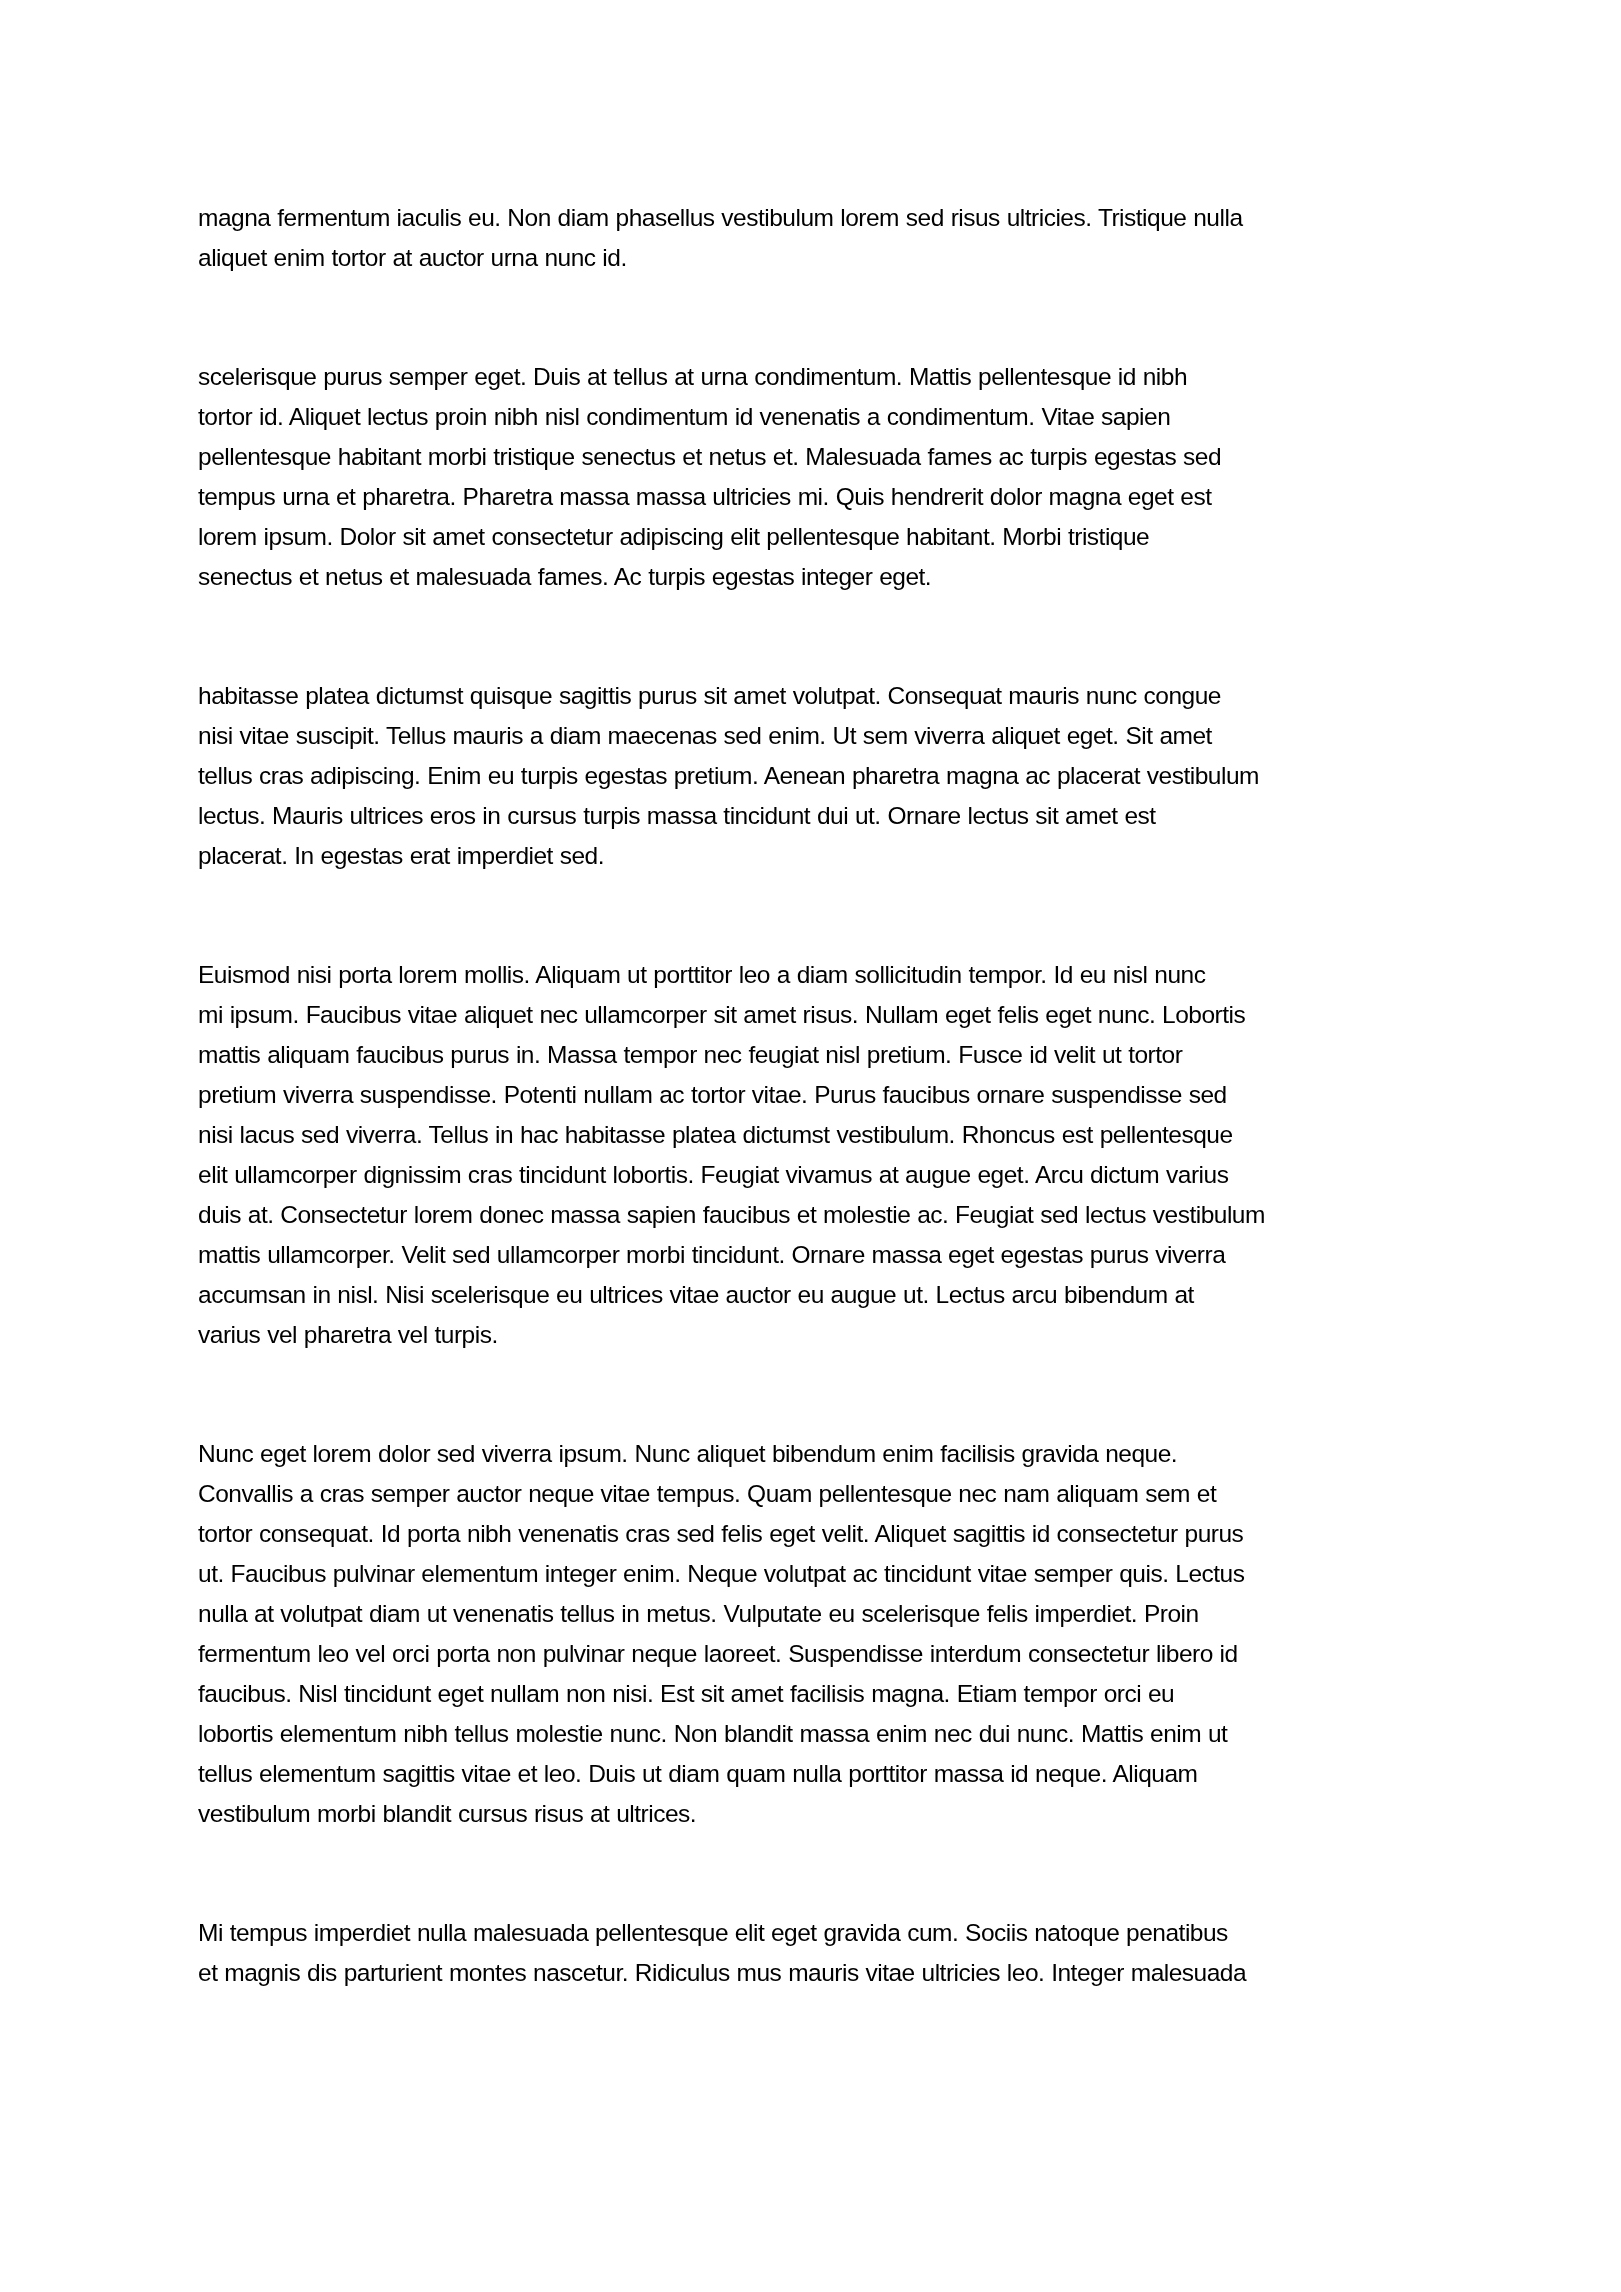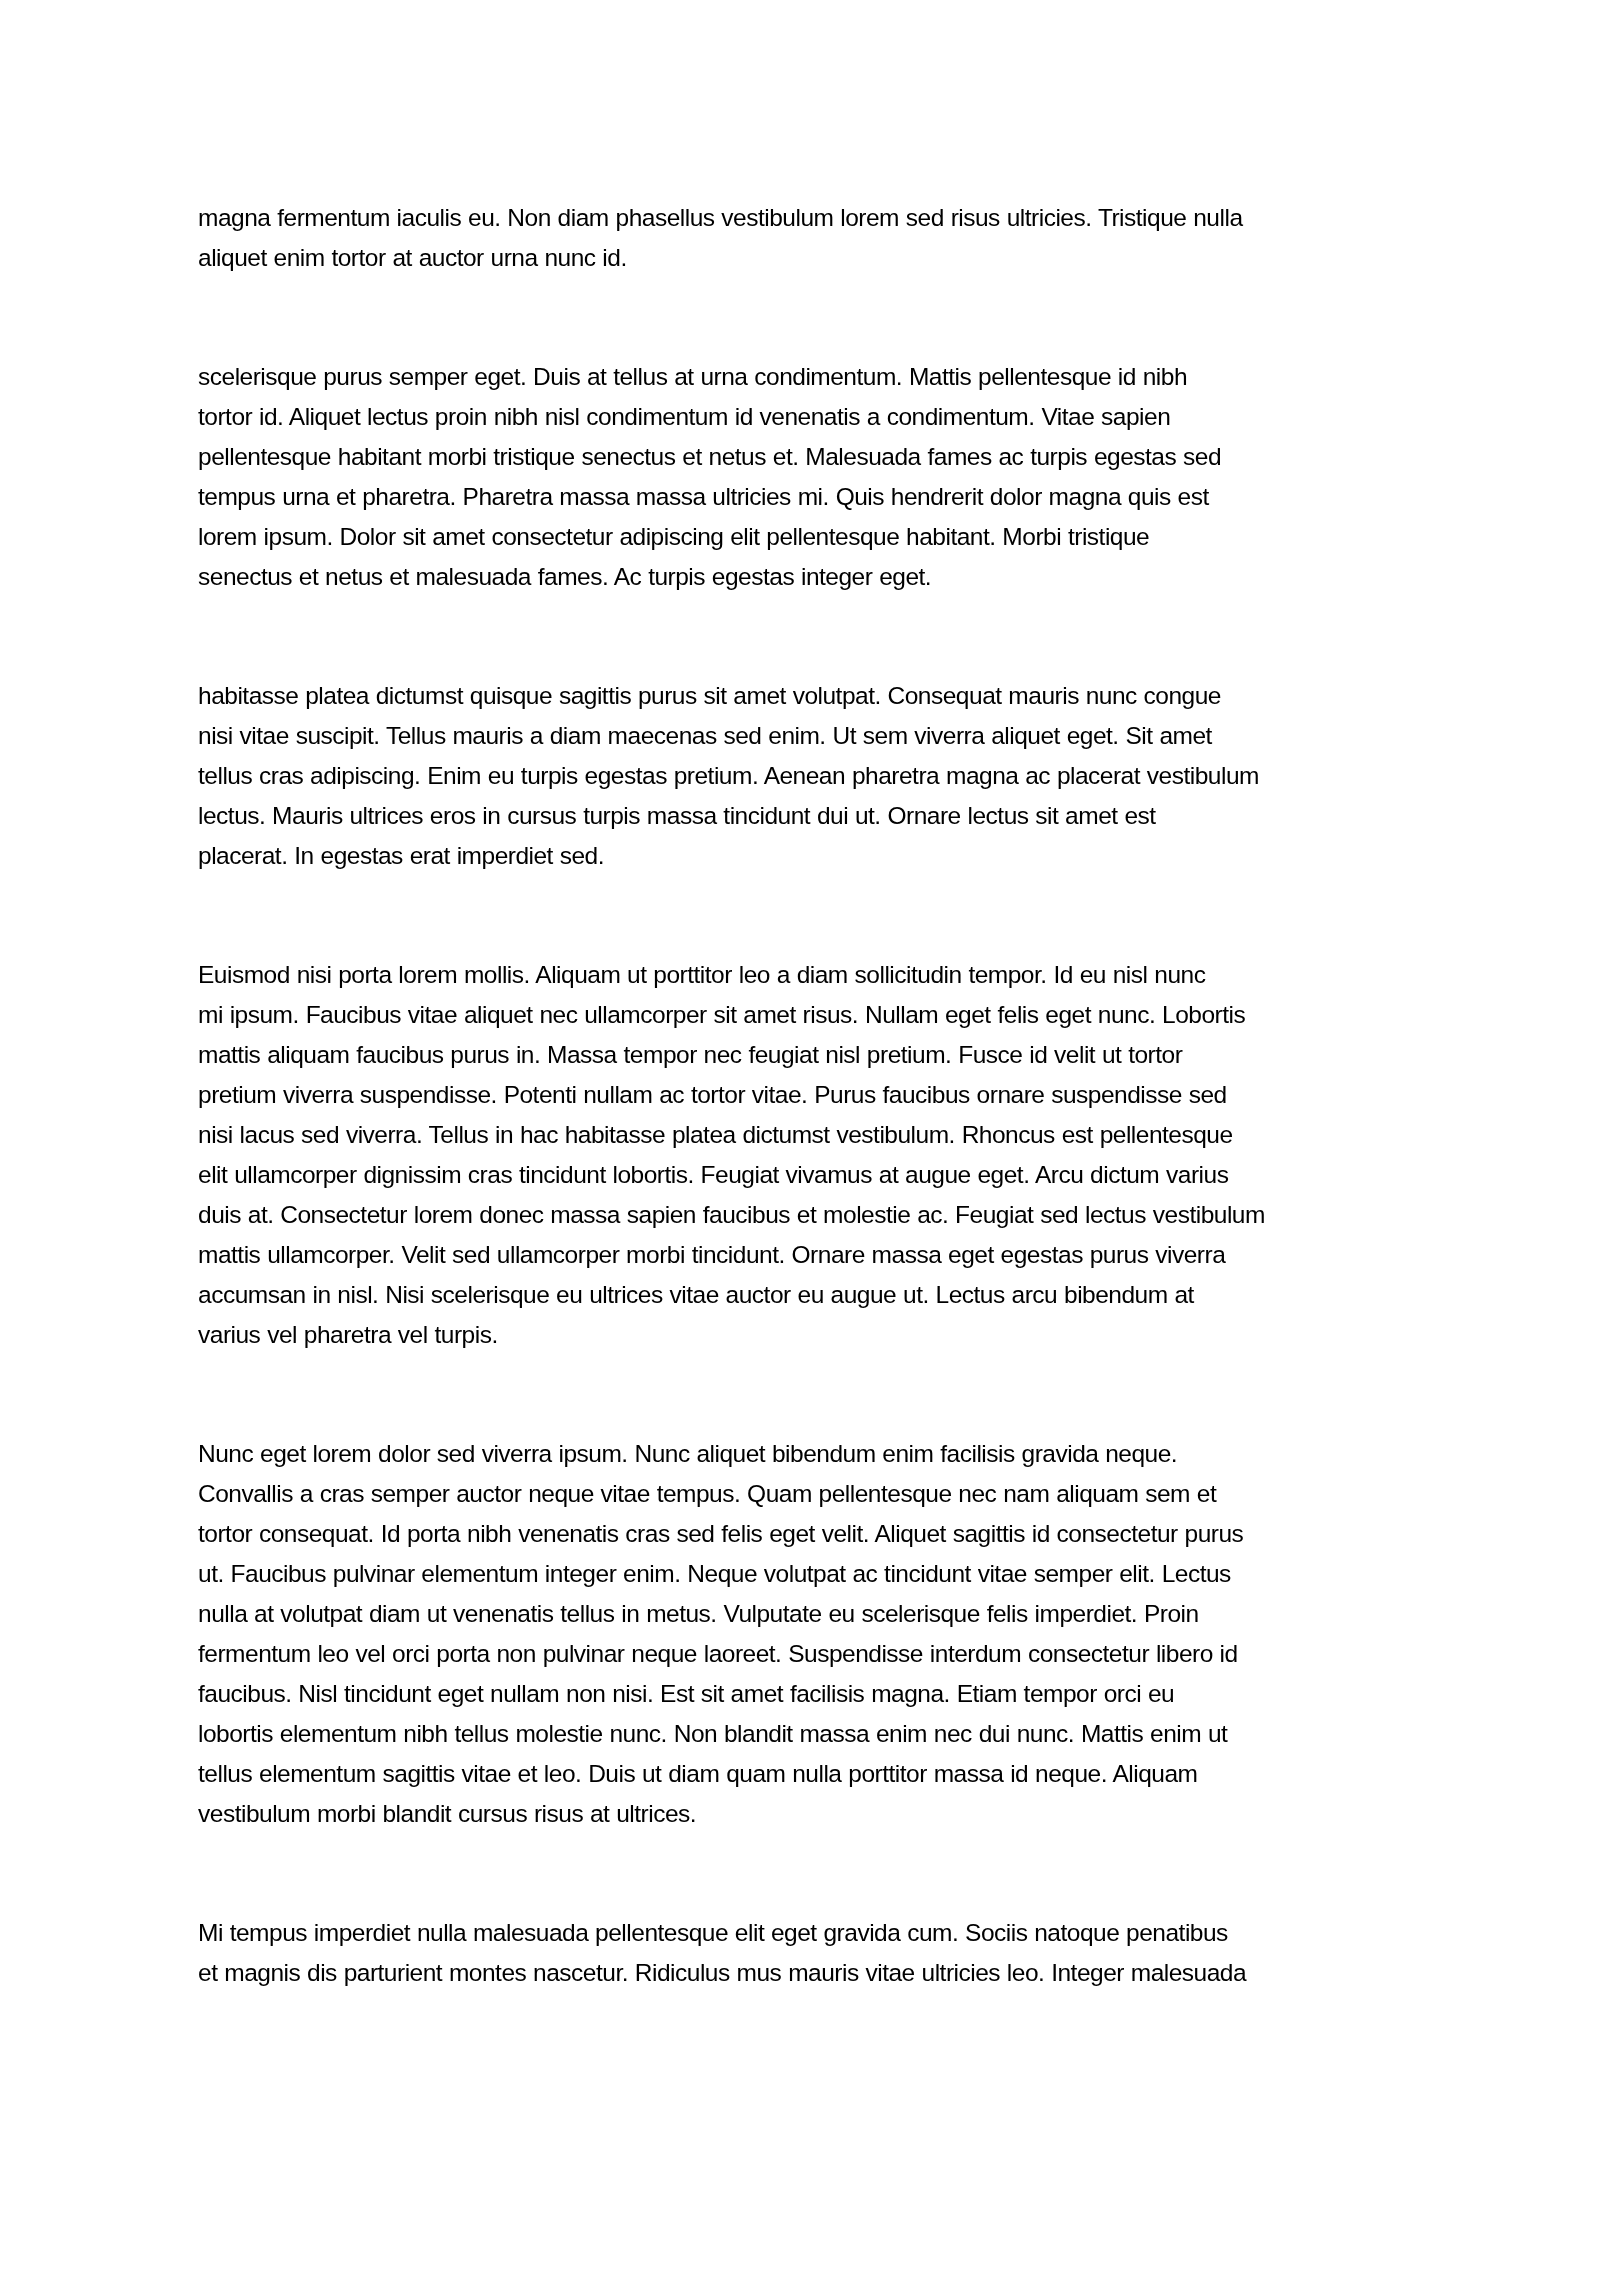--- a/index.html
+++ b/index.html
@@ -26,21 +26,21 @@
 
   <p class="para">
     <span class="line">magna fermentum iaculis eu. Non diam phasellus vestibulum lorem sed risus ultricies. Tristique nulla</span>
     <span class="line">aliquet enim tortor at auctor urna nunc id.</span>
   </p>
 
   <p class="para">
     <span class="line">scelerisque purus semper eget. Duis at tellus at urna condimentum. Mattis pellentesque id nibh</span>
     <span class="line">tortor id. Aliquet lectus proin nibh nisl condimentum id venenatis a condimentum. Vitae sapien</span>
     <span class="line">pellentesque habitant morbi tristique senectus et netus et. Malesuada fames ac turpis egestas sed</span>
-    <span class="line">tempus urna et pharetra. Pharetra massa massa ultricies mi. Quis hendrerit dolor magna quis est</span>
+    <span class="line">tempus urna et pharetra. Pharetra massa massa ultricies mi. Quis hendrerit dolor magna eget est</span>
     <span class="line">lorem ipsum. Dolor sit amet consectetur adipiscing elit pellentesque habitant. Morbi tristique</span>
     <span class="line">senectus et netus et malesuada fames. Ac turpis egestas integer eget.</span>
   </p>
 
   <p class="para">
     <span class="line">habitasse platea dictumst quisque sagittis purus sit amet volutpat. Consequat mauris nunc congue</span>
     <span class="line">nisi vitae suscipit. Tellus mauris a diam maecenas sed enim. Ut sem viverra aliquet eget. Sit amet</span>
     <span class="line">tellus cras adipiscing. Enim eu turpis egestas pretium. Aenean pharetra magna ac placerat vestibulum</span>
     <span class="line">lectus. Mauris ultrices eros in cursus turpis massa tincidunt dui ut. Ornare lectus sit amet est</span>
     <span class="line">placerat. In egestas erat imperdiet sed.</span>
@@ -56,21 +56,21 @@
     <span class="line">duis at. Consectetur lorem donec massa sapien faucibus et molestie ac. Feugiat sed lectus vestibulum</span>
     <span class="line">mattis ullamcorper. Velit sed ullamcorper morbi tincidunt. Ornare massa eget egestas purus viverra</span>
     <span class="line">accumsan in nisl. Nisi scelerisque eu ultrices vitae auctor eu augue ut. Lectus arcu bibendum at</span>
     <span class="line">varius vel pharetra vel turpis.</span>
   </p>
 
   <p class="para">
     <span class="line">Nunc eget lorem dolor sed viverra ipsum. Nunc aliquet bibendum enim facilisis gravida neque.</span>
     <span class="line">Convallis a cras semper auctor neque vitae tempus. Quam pellentesque nec nam aliquam sem et</span>
     <span class="line">tortor consequat. Id porta nibh venenatis cras sed felis eget velit. Aliquet sagittis id consectetur purus</span>
-    <span class="line">ut. Faucibus pulvinar elementum integer enim. Neque volutpat ac tincidunt vitae semper elit. Lectus</span>
+    <span class="line">ut. Faucibus pulvinar elementum integer enim. Neque volutpat ac tincidunt vitae semper quis. Lectus</span>
     <span class="line">nulla at volutpat diam ut venenatis tellus in metus. Vulputate eu scelerisque felis imperdiet. Proin</span>
     <span class="line">fermentum leo vel orci porta non pulvinar neque laoreet. Suspendisse interdum consectetur libero id</span>
     <span class="line">faucibus. Nisl tincidunt eget nullam non nisi. Est sit amet facilisis magna. Etiam tempor orci eu</span>
     <span class="line">lobortis elementum nibh tellus molestie nunc. Non blandit massa enim nec dui nunc. Mattis enim ut</span>
     <span class="line">tellus elementum sagittis vitae et leo. Duis ut diam quam nulla porttitor massa id neque. Aliquam</span>
     <span class="line">vestibulum morbi blandit cursus risus at ultrices.</span>
   </p>
 
   <p class="para">
     <span class="line">Mi tempus imperdiet nulla malesuada pellentesque elit eget gravida cum. Sociis natoque penatibus</span>

